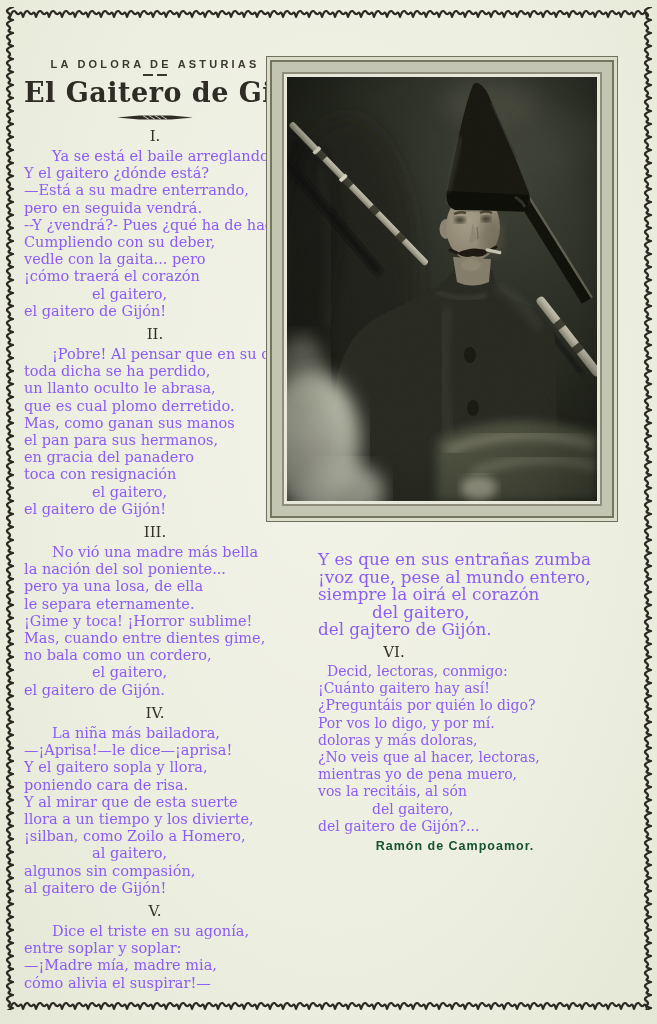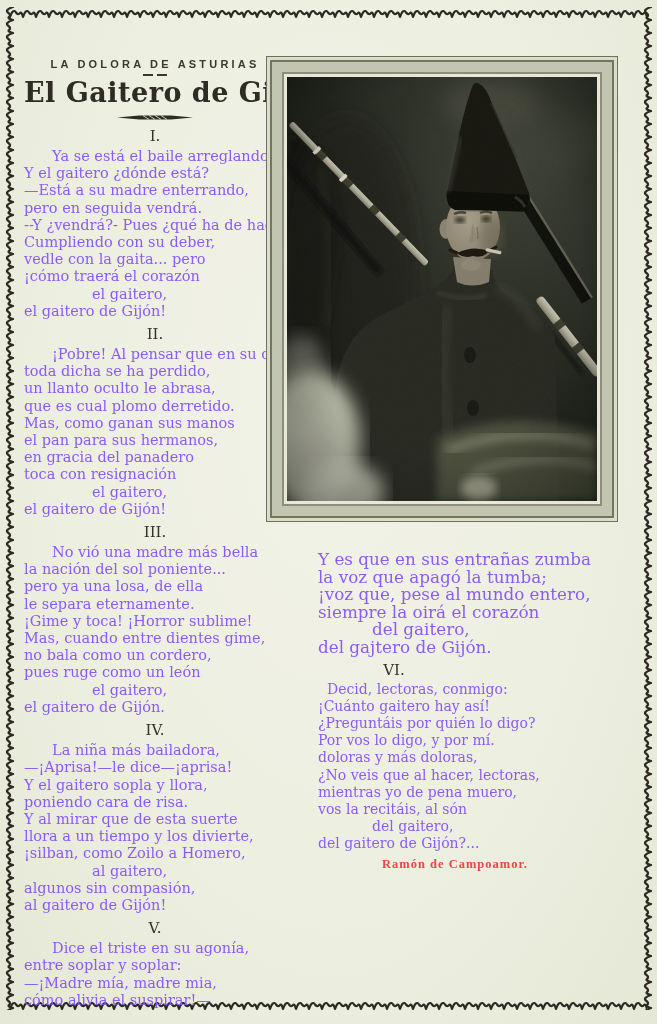--- a/index.html
+++ b/index.html
@@ -42,22 +42,22 @@
   
   .right-col{position:absolute;left:318px;top:551px;width:312px;}
   .right-col .stanza.big .line{font-size:16.8px;line-height:17.6px;}
   .right-col .stanza.big .line.hang{padding-left:54px;}
   .right-col .line{font-size:14px;line-height:17.2px;}
   .right-col .line.first{text-indent:9px;}
   .right-col .line.hang{padding-left:54px;}
   .right-col .stanza-heading{width:152px;margin:4px 0 2px 0;}
   .signature{
     width:274px;text-align:center;margin-top:4px;
-    font-family:Liberation Serif, serif;font-weight:700;font-size:12.5px;
-    letter-spacing:1px;color:#ef4444;white-space:nowrap;
+    font-family:Liberation Sans, sans-serif;font-weight:700;font-size:12.5px;
+    letter-spacing:1px;color:#14532d;white-space:nowrap;
   }
 
   
   .photo-frame{
     position:absolute;left:266px;top:56px;width:352px;height:466px;
     background:var(--frame, #c2c5b1);
     box-shadow:
       inset 0 0 0 1px  #71705f,
       inset 0 0 0 4px  #dbddcb,
       inset 0 0 0 6px  #75745f,
@@ -136,21 +136,20 @@
         </div>
         <div class="stanza">
           <div class="stanza-heading">III.</div>
           <div class="line first">No vió una madre más bella</div>
           <div class="line">la nación del sol poniente...</div>
           <div class="line">pero ya una losa, de ella</div>
           <div class="line">le separa eternamente.</div>
           <div class="line">¡Gime y toca! ¡Horror sublime!</div>
           <div class="line">Mas, cuando entre dientes gime,</div>
           <div class="line">no bala como un cordero,</div>
-          <div class="line">pues ruge como un león</div>
           <div class="line hang">el gaitero,</div>
           <div class="line">el gaitero de Gijón.</div>
         </div>
         <div class="stanza">
           <div class="stanza-heading">IV.</div>
           <div class="line first">La niña más bailadora,</div>
           <div class="line">—¡Aprisa!—le dice—¡aprisa!</div>
           <div class="line">Y el gaitero sopla y llora,</div>
           <div class="line">poniendo cara de risa.</div>
           <div class="line">Y al mirar que de esta suerte</div>
@@ -282,21 +281,20 @@
 
       <rect width="310" height="424" filter="url(#grain)" opacity="0.55"></rect>
       <rect width="310" height="424" fill="url(#vig)"></rect>
     </svg>
   </div>
 
   <div class="right-col">
     <div id="right-stanzas">
         <div class="stanza big">
           <div class="line">Y es que en sus entrañas zumba</div>
-          <div class="line">la voz que apagó la tumba;</div>
           <div class="line">¡voz que, pese al mundo entero,</div>
           <div class="line">siempre la oirá el corazón</div>
           <div class="line hang">del gaitero,</div>
           <div class="line">del gajtero de Gijón.</div>
         </div>
         <div class="stanza">
           <div class="stanza-heading">VI.</div>
           <div class="line first">Decid, lectoras, conmigo:</div>
           <div class="line">¡Cuánto gaitero hay así!</div>
           <div class="line">¿Preguntáis por quién lo digo?</div>

